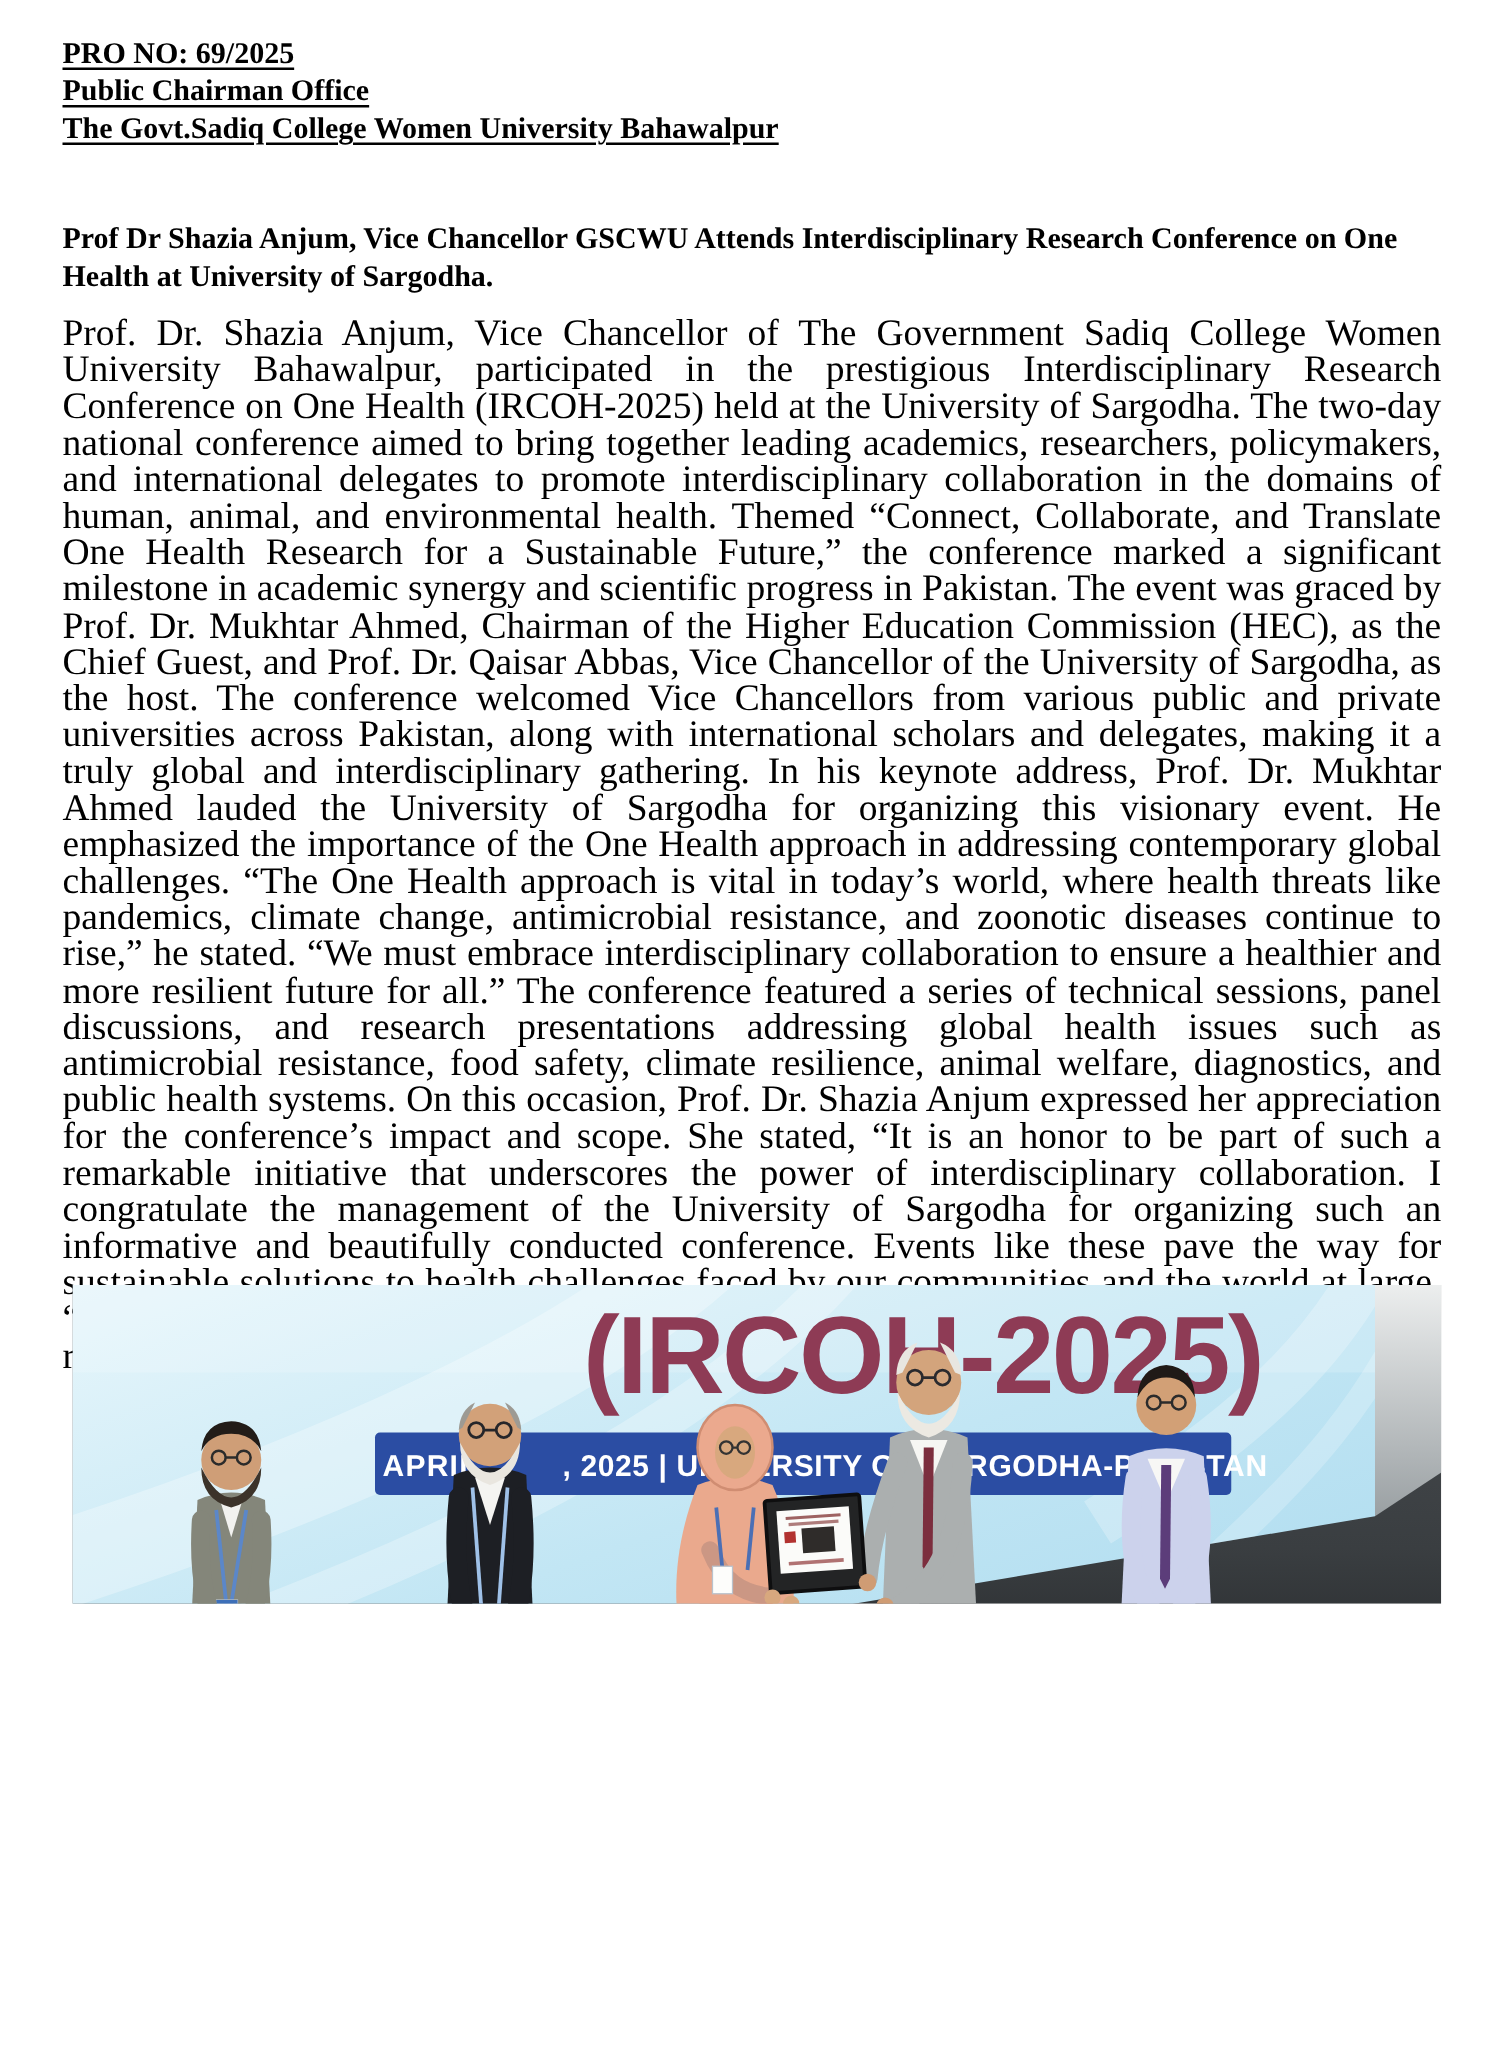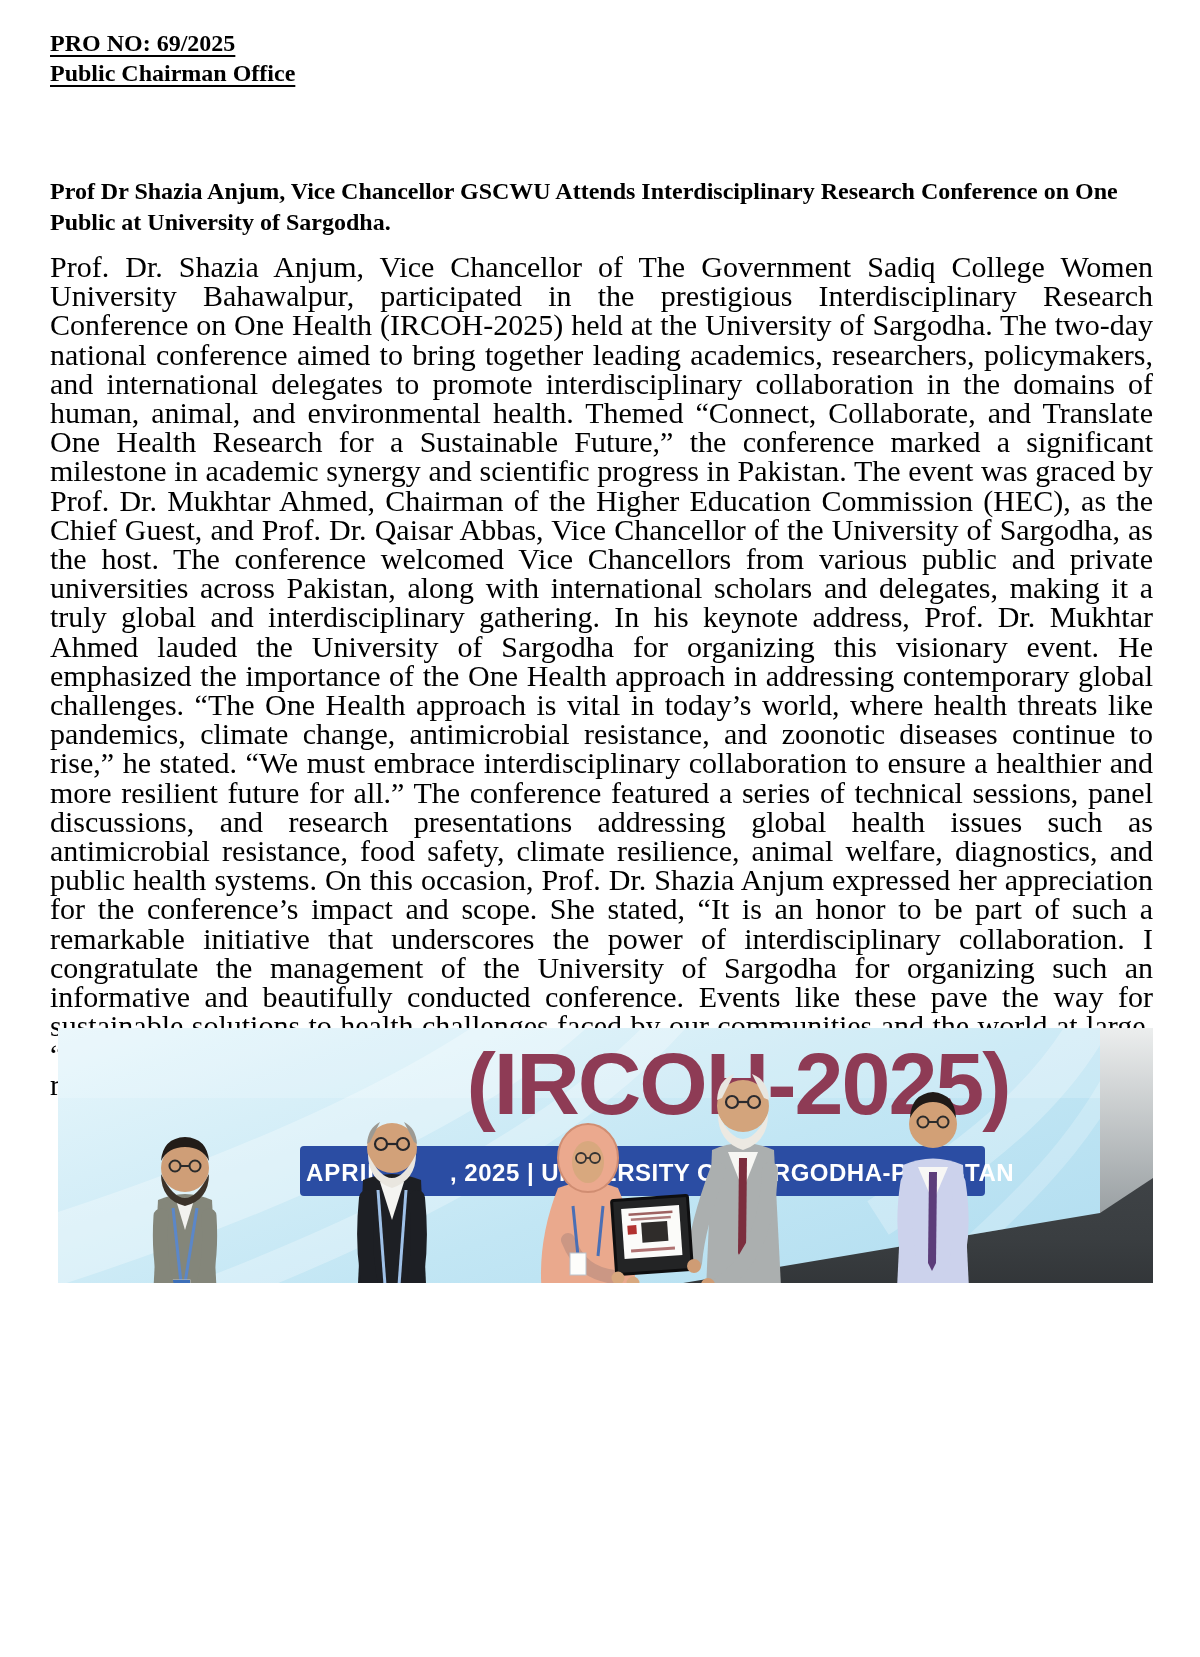--- a/index.html
+++ b/index.html
@@ -35,23 +35,24 @@
   }
 </style>
 </head>
 <body>
 
 <div class="page">
 
   <div class="header-block">
     <div class="header-line">PRO NO: 69/2025</div>
     <div class="header-line">Public Chairman Office</div>
+    <div class="header-line">The Govt.Sadiq College Women University Bahawalpur</div>
   </div>
 
-  <div class="title-block">Prof Dr Shazia Anjum, Vice Chancellor GSCWU Attends Interdisciplinary Research Conference on One Public at University of Sargodha.</div>
+  <div class="title-block">Prof Dr Shazia Anjum, Vice Chancellor GSCWU Attends Interdisciplinary Research Conference on One Health at University of Sargodha.</div>
 
   <div class="body-block">Prof. Dr. Shazia Anjum, Vice Chancellor of The Government Sadiq College Women University Bahawalpur, participated in the prestigious Interdisciplinary Research Conference on One Health (IRCOH-2025) held at the University of Sargodha. The two-day national conference aimed to bring together leading academics, researchers, policymakers, and international delegates to promote interdisciplinary collaboration in the domains of human, animal, and environmental health. Themed “Connect, Collaborate, and Translate One Health Research for a Sustainable Future,” the conference marked a significant milestone in academic synergy and scientific progress in Pakistan. The event was graced by Prof. Dr. Mukhtar Ahmed, Chairman of the Higher Education Commission (HEC), as the Chief Guest, and Prof. Dr. Qaisar Abbas, Vice Chancellor of the University of Sargodha, as the host. The conference welcomed Vice Chancellors from various public and private universities across Pakistan, along with international scholars and delegates, making it a truly global and interdisciplinary gathering. In his keynote address, Prof. Dr. Mukhtar Ahmed lauded the University of Sargodha for organizing this visionary event. He emphasized the importance of the One Health approach in addressing contemporary global challenges. “The One Health approach is vital in today’s world, where health threats like pandemics, climate change, antimicrobial resistance, and zoonotic diseases continue to rise,” he stated. “We must embrace interdisciplinary collaboration to ensure a healthier and more resilient future for all.” The conference featured a series of technical sessions, panel discussions, and research presentations addressing global health issues such as antimicrobial resistance, food safety, climate resilience, animal welfare, diagnostics, and public health systems. On this occasion, Prof. Dr. Shazia Anjum expressed her appreciation for the conference’s impact and scope. She stated, “It is an honor to be part of such a remarkable initiative that underscores the power of interdisciplinary collaboration. I congratulate the management of the University of Sargodha for organizing such an informative and beautifully conducted conference. Events like these pave the way for sustainable solutions to health challenges faced by our communities and the world at large. “The IRCOH-2025 conference stands as a testament to Pakistan’s growing commitment to research-led solutions in the pursuit of a sustainable and healthy future.</div>
 
   <div class="photo-wrap">
     <svg viewBox="0 0 1095 602" xmlns="http://www.w3.org/2000/svg">
       <defs>
         <linearGradient id="bgGrad" x1="0" y1="0" x2="0" y2="1">
           <stop offset="0" stop-color="#4a4e52"></stop>
           <stop offset="0.35" stop-color="#3a3e41"></stop>
           <stop offset="0.7" stop-color="#17191b"></stop>

